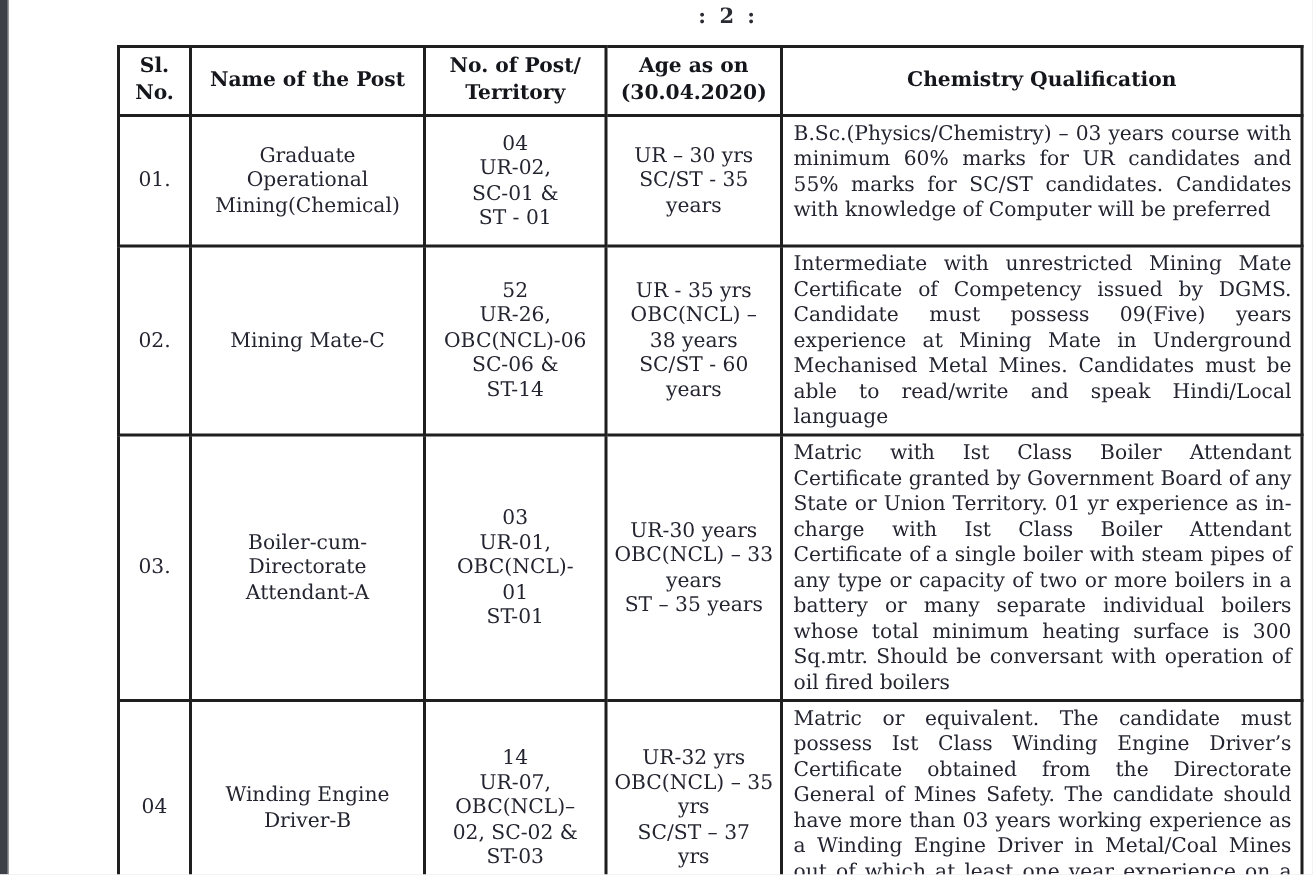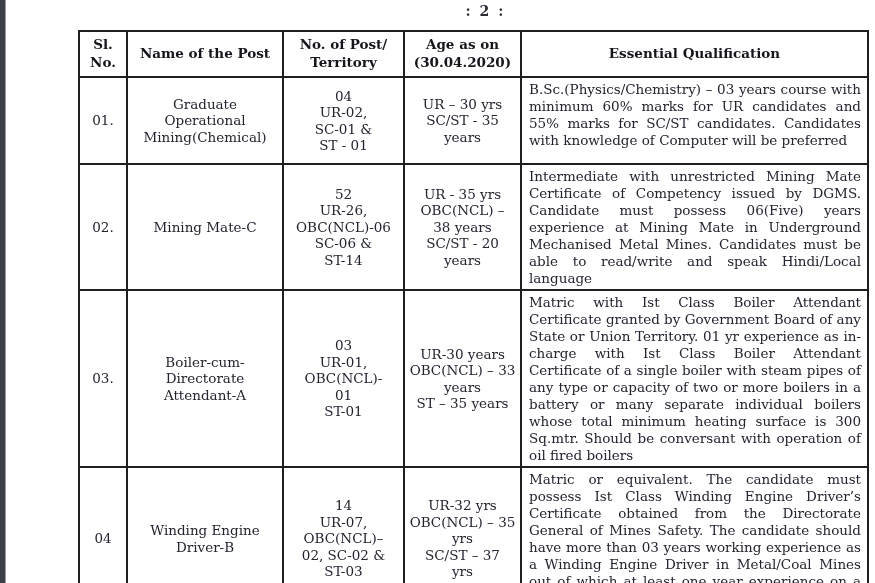--- a/index.html
+++ b/index.html
@@ -83,21 +83,21 @@
     </colgroup>
     <thead>
       <tr style="height:46px">
         <th class="prelines">Sl.
 No.</th>
         <th class="prelines">Name of the Post</th>
         <th class="prelines">No. of Post/
 Territory</th>
         <th class="prelines">Age as on
 (30.04.2020)</th>
-        <th class="prelines">Essential Qualification</th>
+        <th class="prelines">Chemistry Qualification</th>
       </tr>
     </thead>
     <tbody>
       <tr style="height:87px">
         <td class="c-center">01.</td>
         <td class="c-center prelines">Graduate
 Operational
 Mining(Chemical)</td>
         <td class="c-center prelines">04
 UR-02,
@@ -112,23 +112,23 @@
         <td class="c-center">02.</td>
         <td class="c-center prelines">Mining Mate-C</td>
         <td class="c-center prelines">52
 UR-26,
 OBC(NCL)-06
 SC-06 &amp;
 ST-14</td>
         <td class="c-center prelines">UR - 35 yrs
 OBC(NCL) –
 38 years
-SC/ST - 20
+SC/ST - 60
 years</td>
-        <td class="c-qual">Intermediate with unrestricted Mining Mate Certificate of Competency issued by DGMS. Candidate must possess 06(Five) years experience at Mining Mate in Underground Mechanised Metal Mines. Candidates must be able to read/write and speak Hindi/Local language</td>
+        <td class="c-qual">Intermediate with unrestricted Mining Mate Certificate of Competency issued by DGMS. Candidate must possess 09(Five) years experience at Mining Mate in Underground Mechanised Metal Mines. Candidates must be able to read/write and speak Hindi/Local language</td>
       </tr>
       <tr style="height:167px">
         <td class="c-center">03.</td>
         <td class="c-center prelines">Boiler-cum-
 Directorate
 Attendant-A</td>
         <td class="c-center prelines">03
 UR-01,
 OBC(NCL)-
 01

